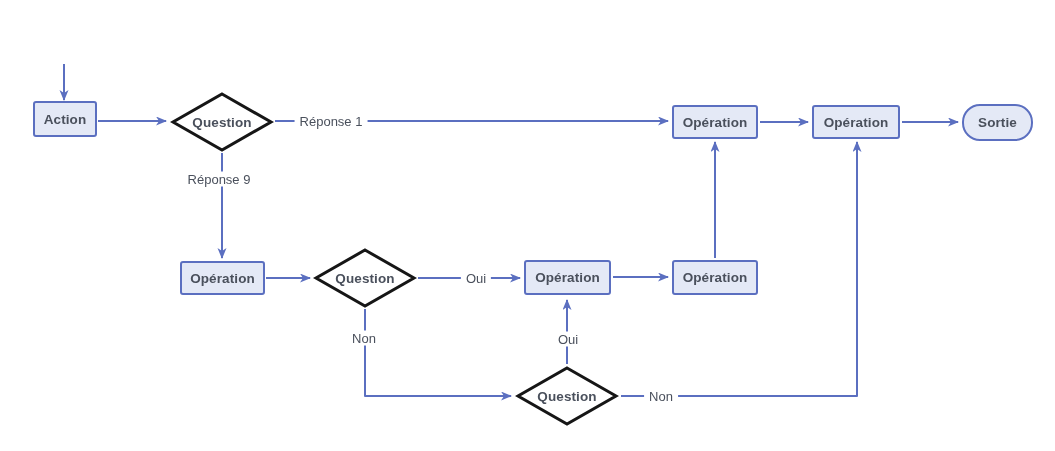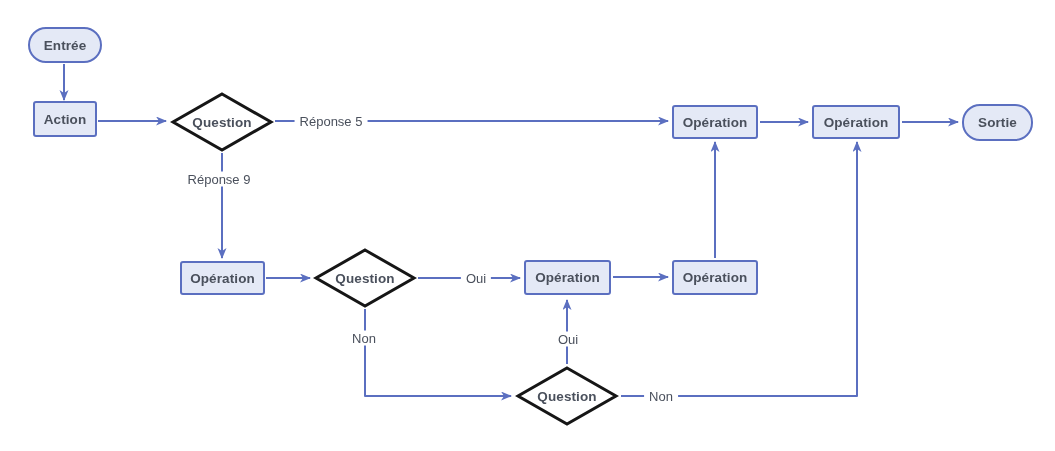--- a/index.html
+++ b/index.html
@@ -105,23 +105,20 @@
     <path d="M418,278 L520,278" marker-end="url(#arrowhead)"></path>
     <path d="M613,277 L668,277" marker-end="url(#arrowhead)"></path>
     <path d="M715,258 L715,142" marker-end="url(#arrowhead)"></path>
     <path d="M760,122 L808,122" marker-end="url(#arrowhead)"></path>
     <path d="M902,122 L958,122" marker-end="url(#arrowhead)"></path>
     <path d="M365,309 L365,396 L511,396" marker-end="url(#arrowhead)"></path>
     <path d="M567,364 L567,300" marker-end="url(#arrowhead)"></path>
     <path d="M621,396 L857,396 L857,142" marker-end="url(#arrowhead)"></path>
   </svg>
 
-  <div class="node terminal" style="left:28px; top:27px; width:74px; height:36px;">
-    <span class="node-label">Entrée</span>
-  </div>
 
   <div class="node process" style="left:33px; top:101px; width:64px; height:36px;">
     <span class="node-label">Action</span>
   </div>
 
   <div class="node decision" style="left:170px; top:92px; width:104px; height:60px;">
     <svg viewBox="0 0 104 60" preserveAspectRatio="none">
       <polygon points="52,2 101,30 52,58 3,30"></polygon>
     </svg>
     <span class="node-label">Question</span>
@@ -158,20 +155,20 @@
   </div>
 
   <div class="node process" style="left:812px; top:105px; width:88px; height:34px;">
     <span class="node-label">Opération</span>
   </div>
 
   <div class="node terminal" style="left:962px; top:104px; width:71px; height:37px;justify-content:center;">
     <span class="node-label">Sortie</span>
   </div>
 
-  <span class="edge-label" style="left:331px; top:121px;">Réponse 5</span>
+  <span class="edge-label" style="left:331px; top:121px;">Réponse 1</span>
   <span class="edge-label" style="left:219px; top:179px;">Réponse 9</span>
   <span class="edge-label" style="left:476px; top:278px;">Oui</span>
   <span class="edge-label" style="left:364px; top:338px;">Non</span>
   <span class="edge-label" style="left:568px; top:339px;">Oui</span>
   <span class="edge-label" style="left:661px; top:396px;">Non</span>
 
 </div>
 
 </body></html>

